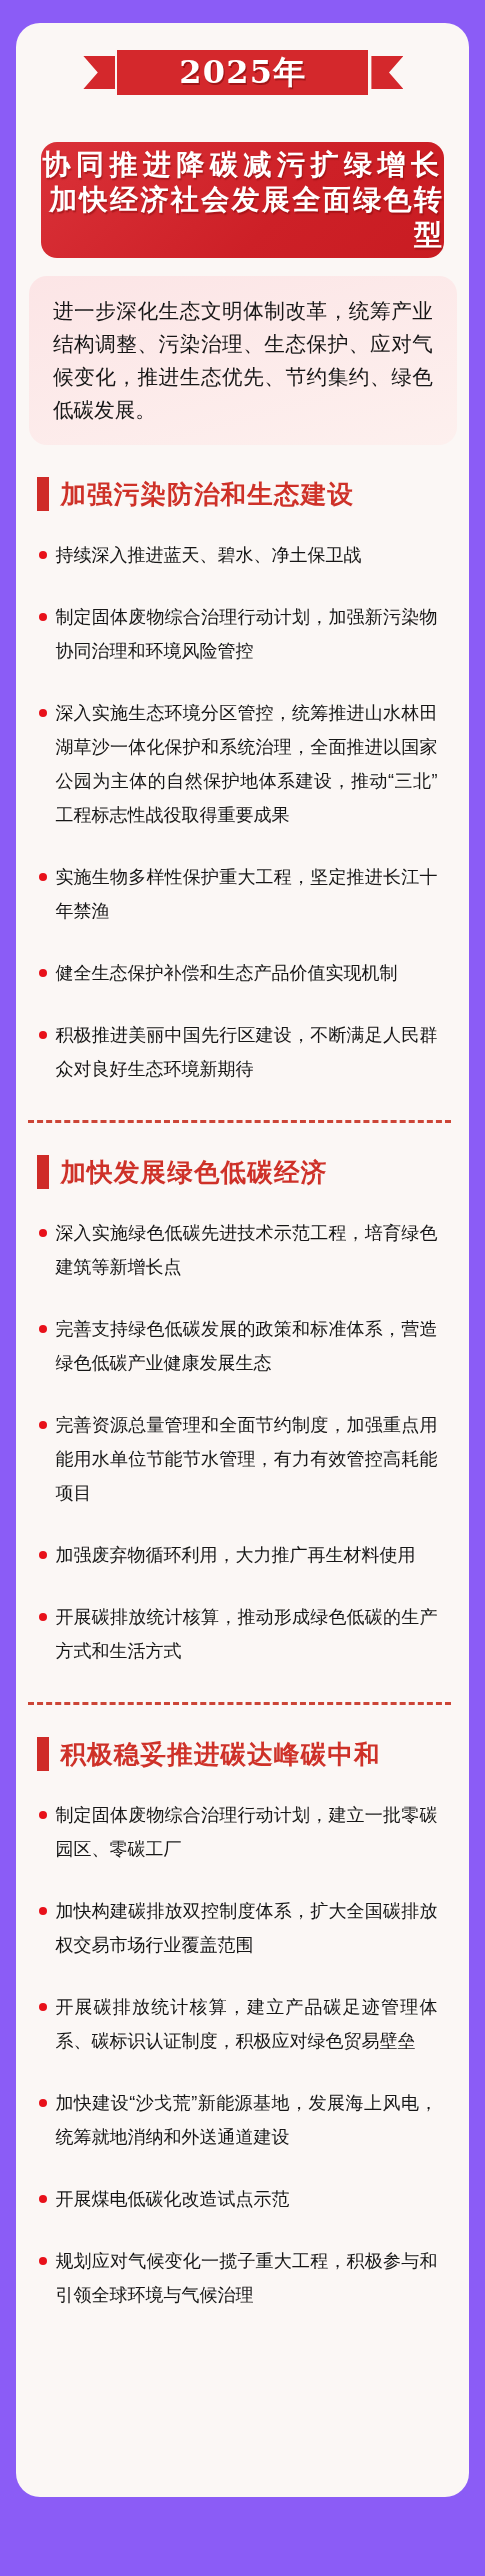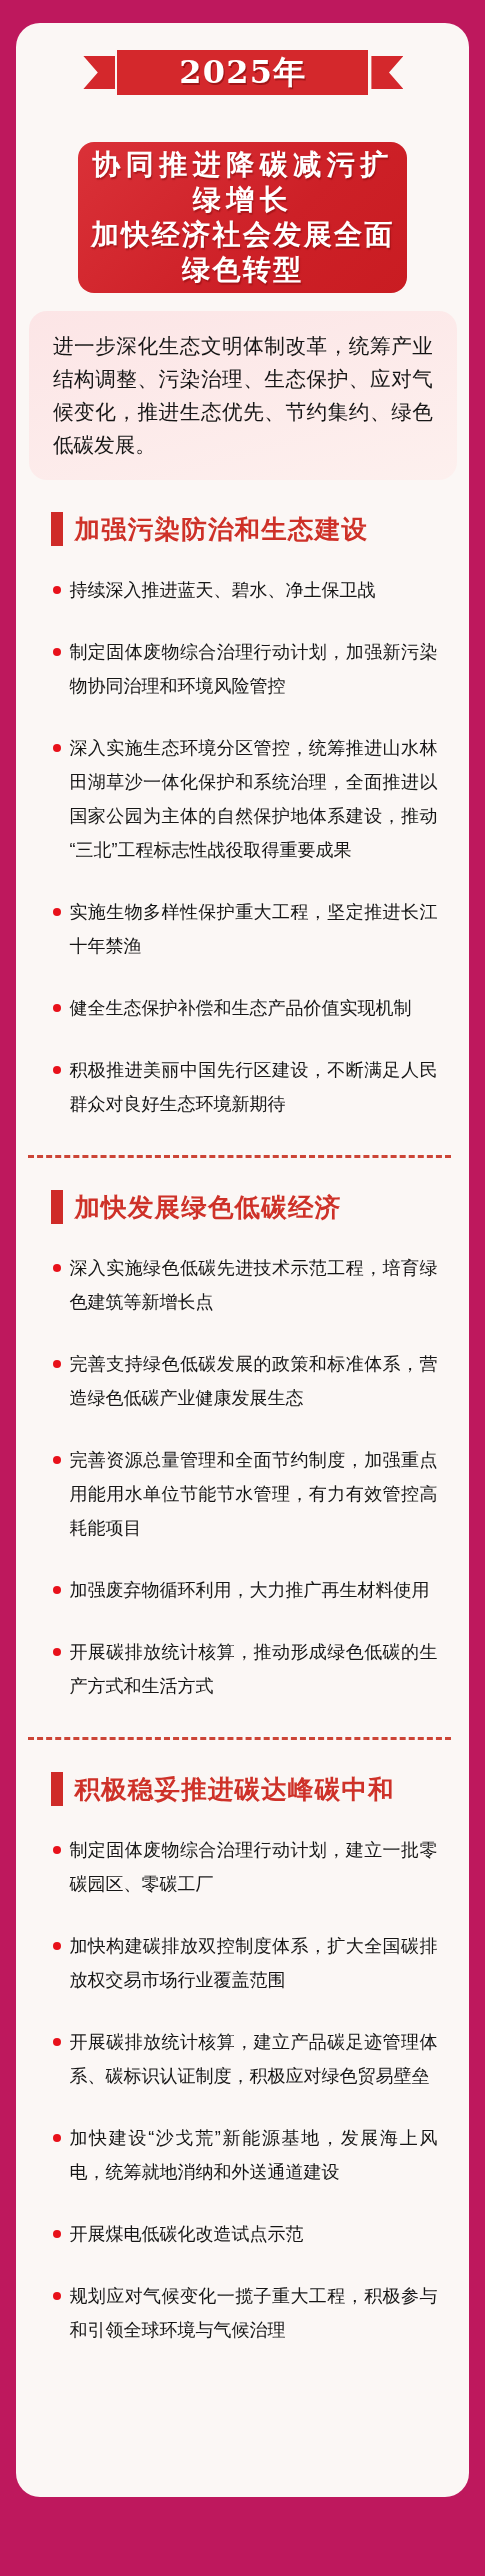--- a/index.html
+++ b/index.html
@@ -1,41 +1,41 @@
 <!DOCTYPE html>
 <html lang="zh" style="font-size:9.7px"><head>
 <meta charset="utf-8">
 <style>
   html,body{margin:0;padding:0;}
   body{font-family:"Liberation Sans",sans-serif;}
-  .page{position:relative;width:486px;height:2576px;background:#be185d;overflow:hidden;}
+  .page{position:relative;width:486px;height:2576px;background:#8b5cf6;overflow:hidden;}
   .card{position:absolute;left:16.4px;top:23px;width:453px;height:2474px;background:#fbf7f5;
         border-radius:24px;overflow:hidden;}
   
   .ribbon{position:relative;height:45px;margin-top:27px;}
   .band{position:absolute;left:101px;top:0;width:251px;height:45px;background:#d4282c;
         display:flex;align-items:center;justify-content:center;}
   .band span{color:#ffffff;font-family:"DejaVu Serif",serif;font-weight:700;font-size:32px;
         letter-spacing:1.2px;text-shadow:1.2px 1.8px 0.6px rgba(100,0,0,.45);}
   .tail{position:absolute;top:6px;width:32px;height:33px;background:#d4282c;}
   .tail-l{left:67px;clip-path:polygon(0 0,100% 0,100% 100%,0 100%,45% 50%);}
   .tail-r{left:355px;clip-path:polygon(0 0,100% 0,55% 50%,100% 100%,0 100%);}
   
-  .title-box{margin:47px auto 0;width:329px;box-sizing:border-box;padding:4.9px 0 6px;
+  .title-box{margin:47px auto 0;width:403px;box-sizing:border-box;padding:4.9px 0 6px;
         background:linear-gradient(135deg,#da3138 0%,#cd2027 60%,#c91c22 100%);
-        border-radius:16px;text-align:center;}
+        border-radius:16px;text-align:right;}
   .tline{color:#ffffff;font-weight:700;font-size:28px;line-height:35px;letter-spacing:2.4px;
         text-shadow:1.2px 1.8px 1.2px rgba(110,0,0,.4);}
   .title-box .tline:first-child{letter-spacing:5.5px;}
   
   .intro{margin:18px auto 0;width:428px;box-sizing:border-box;padding:18px 24px 19.4px;
         background:linear-gradient(165deg,#fce5e6 0%,#fdf0ee 100%);border-radius:18px;
         font-size:20.6px;line-height:33px;font-weight:400;color:#161616;text-align:justify;}
   
-  .section{margin-top:32px;padding:0 32px 0 35px;}
+  .section{margin-top:32px;padding:0 32px 0 21px;}
   .sec-header{display:flex;align-items:center;}
   .bar{flex:0 0 12px;width:12px;height:34px;background:#cf2b28;margin-right:11px;}
   .sec-title{margin:0;font-size:25.5px;line-height:34px;font-weight:800;color:#ce3128;letter-spacing:1.2px;}
   .bullets{list-style:none;margin:27px 0 0;padding:0;}
   .bullets li{position:relative;padding-left:18px;margin-bottom:28px;
         font-size:18px;line-height:34px;font-weight:400;color:#161616;text-align:justify;}
   .bullets li::before{content:"";position:absolute;left:1.8px;top:12.8px;width:8px;height:8px;
         border-radius:50%;background:#e8111a;}
   .divider{border:none;border-top:3px dashed #cc4536;margin:34px 18px 32px 12px;}
 </style>

